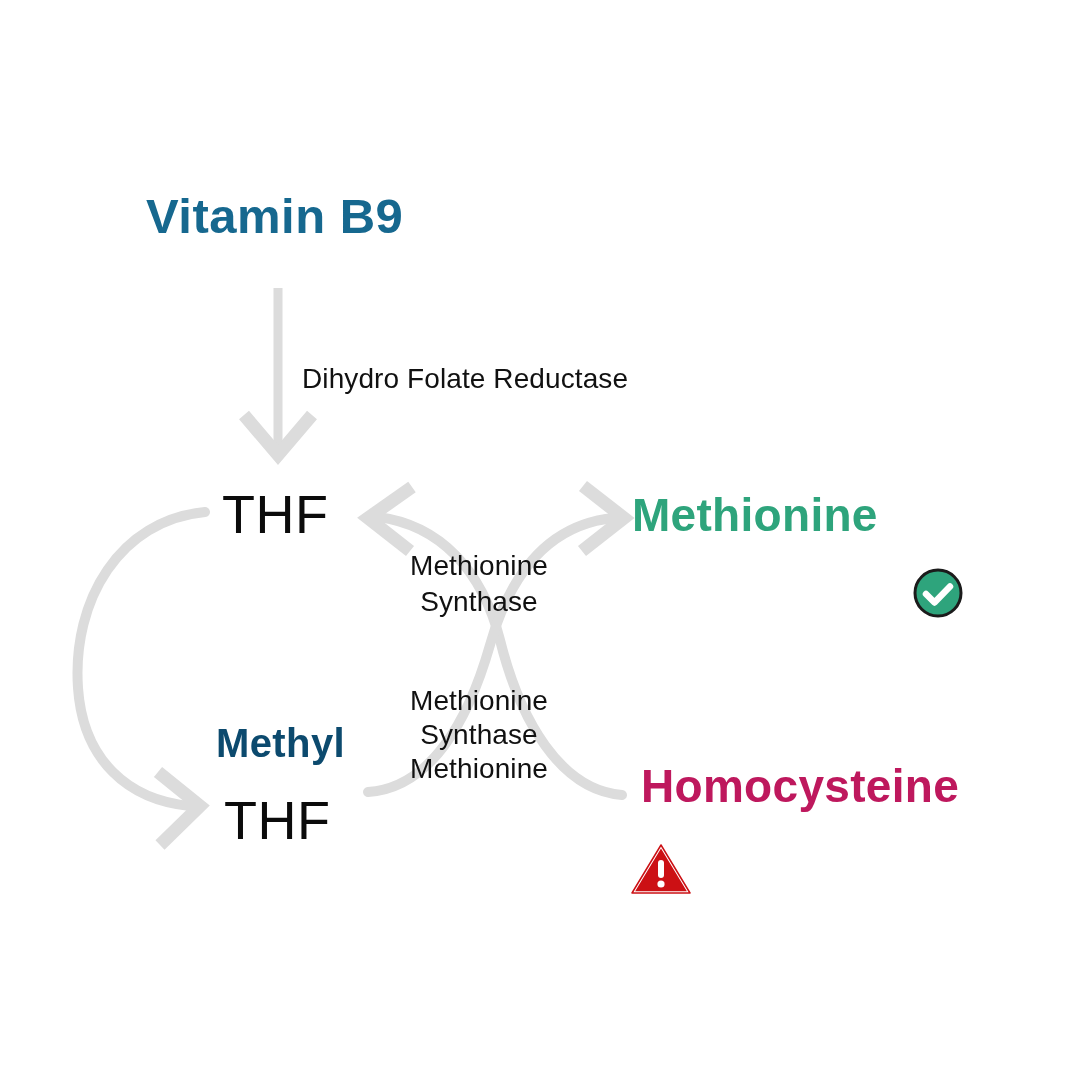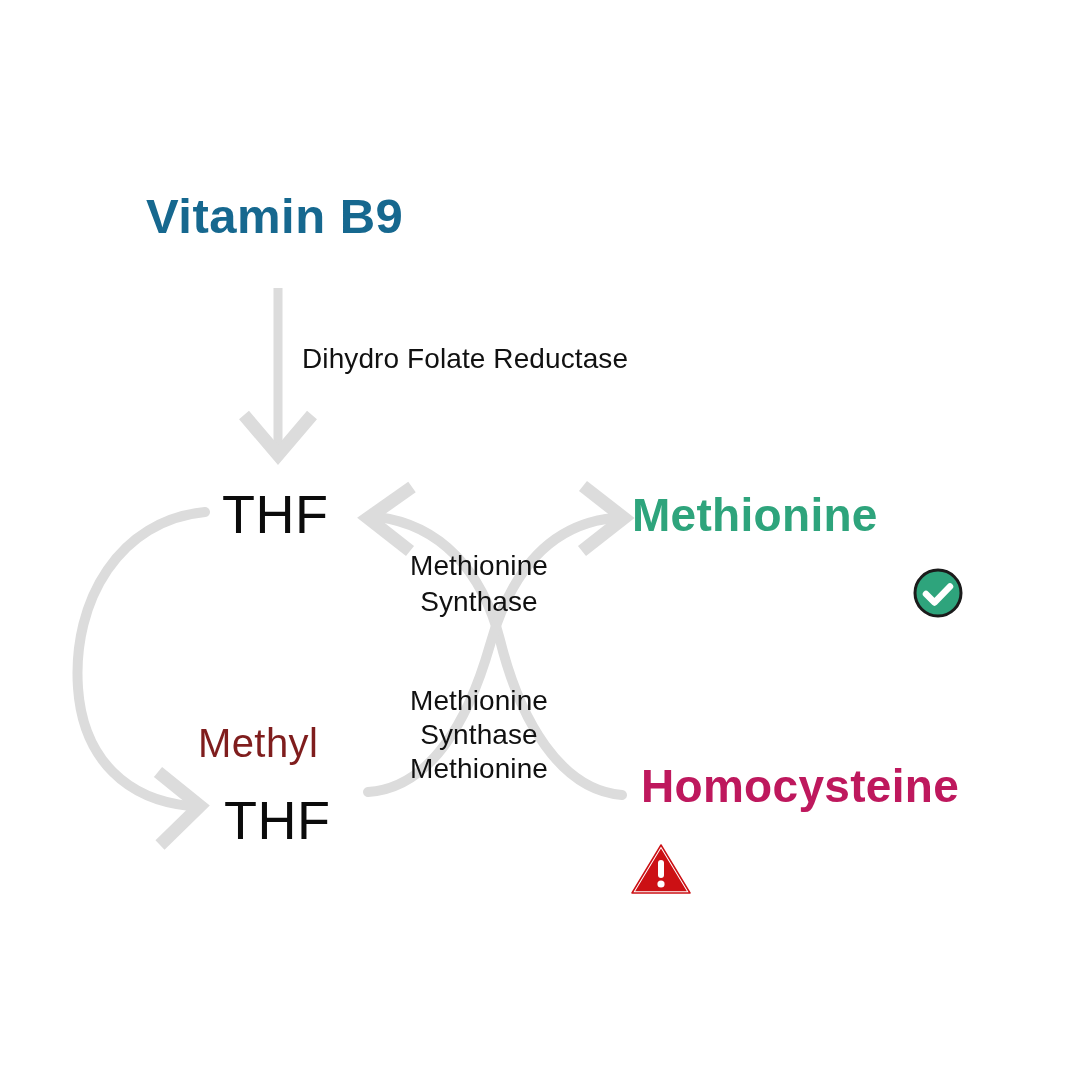--- a/index.html
+++ b/index.html
@@ -46,21 +46,21 @@
     font-size: 28px;
     font-weight: normal;
     line-height: 1.30;
     letter-spacing: 0.1px;
     text-align: center;
     white-space: nowrap;
     font-family: "Liberation Sans", sans-serif;
   }
   #enzyme-dhfr {
     left: 302px;
-    top: 341px;
+    top: 361px;
     text-align: right;
   }
   #enzyme-ms {
     left: 388px;
     top: 548px;
     width: 182px;
   }
   #enzyme-msr {
     left: 388px;
     top: 684px;
@@ -70,25 +70,25 @@
   
   #thf-top {
     left: 222px;
     top: 487px;
     font-size: 54px;
     font-weight: normal;
     color: #0b0b0b;
     letter-spacing: 0.5px;
   }
   #methyl-word {
-    left: 198px;
+    left: 216px;
     top: 723px;
     font-size: 40px;
-    font-weight: normal;
-    color: #7f1d1d;
+    font-weight: bold;
+    color: #0c4a6e;
     letter-spacing: 0.4px;
   }
   #thf-bottom {
     left: 224px;
     top: 793px;
     font-size: 54px;
     font-weight: normal;
     color: #0b0b0b;
     letter-spacing: 0.5px;
   }

